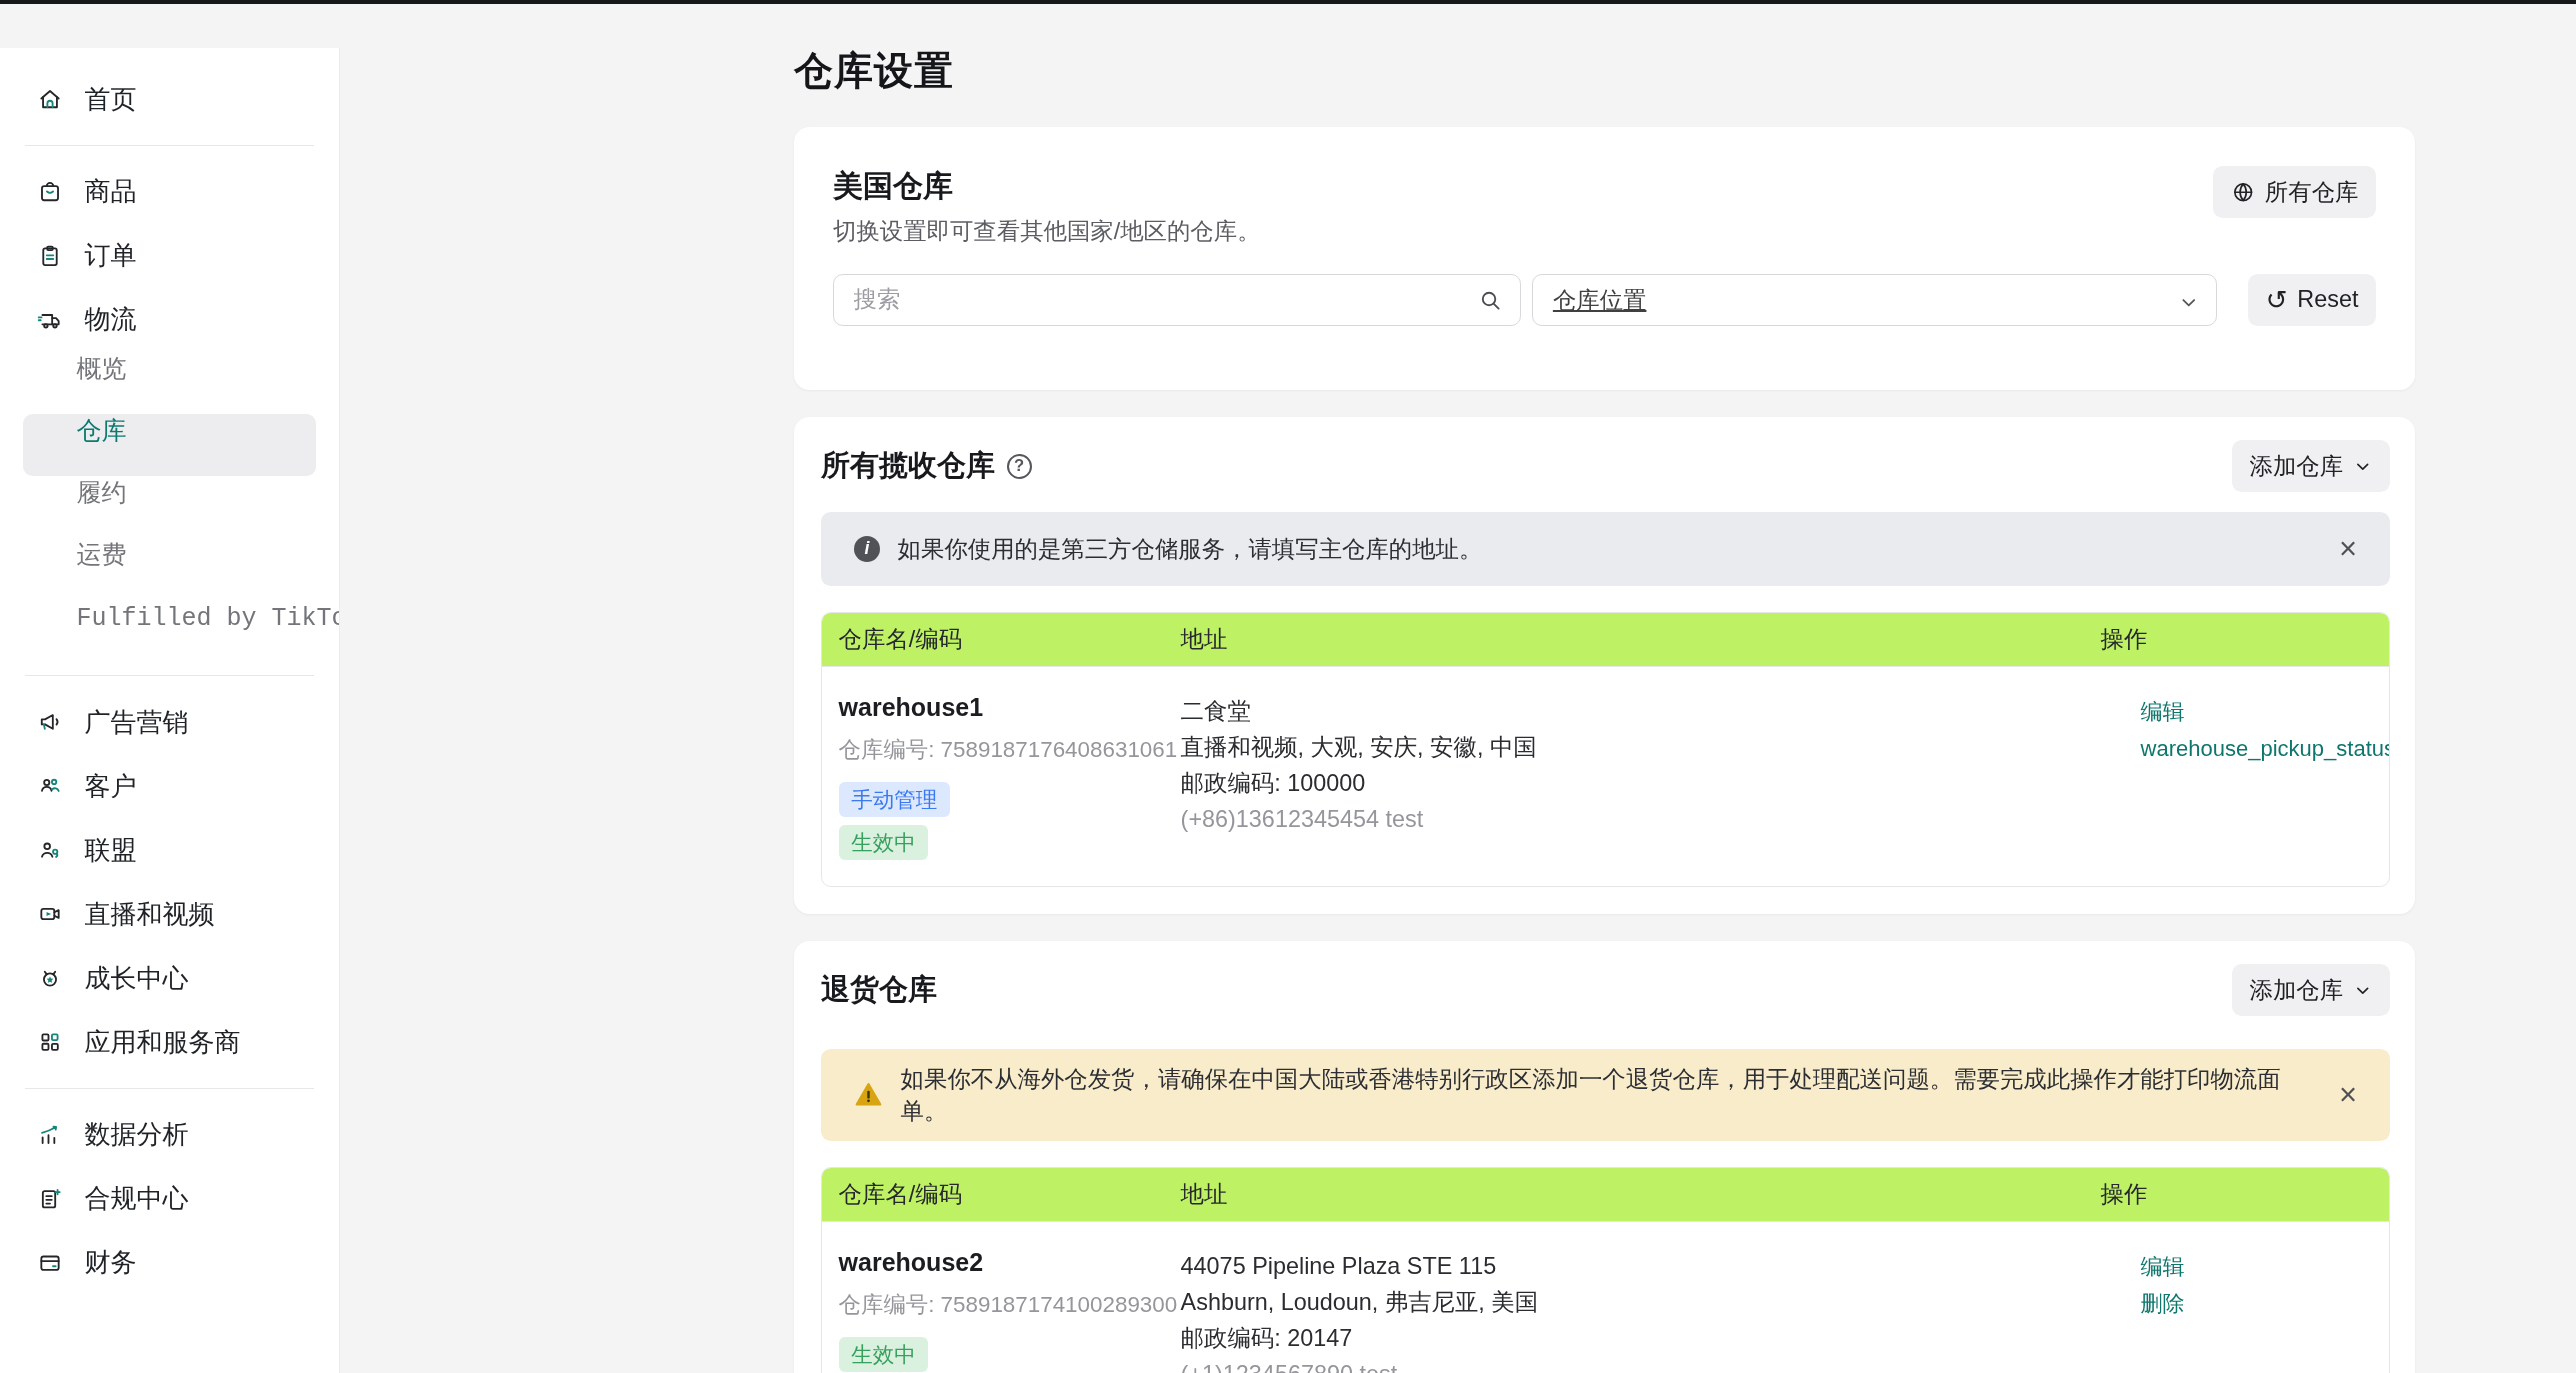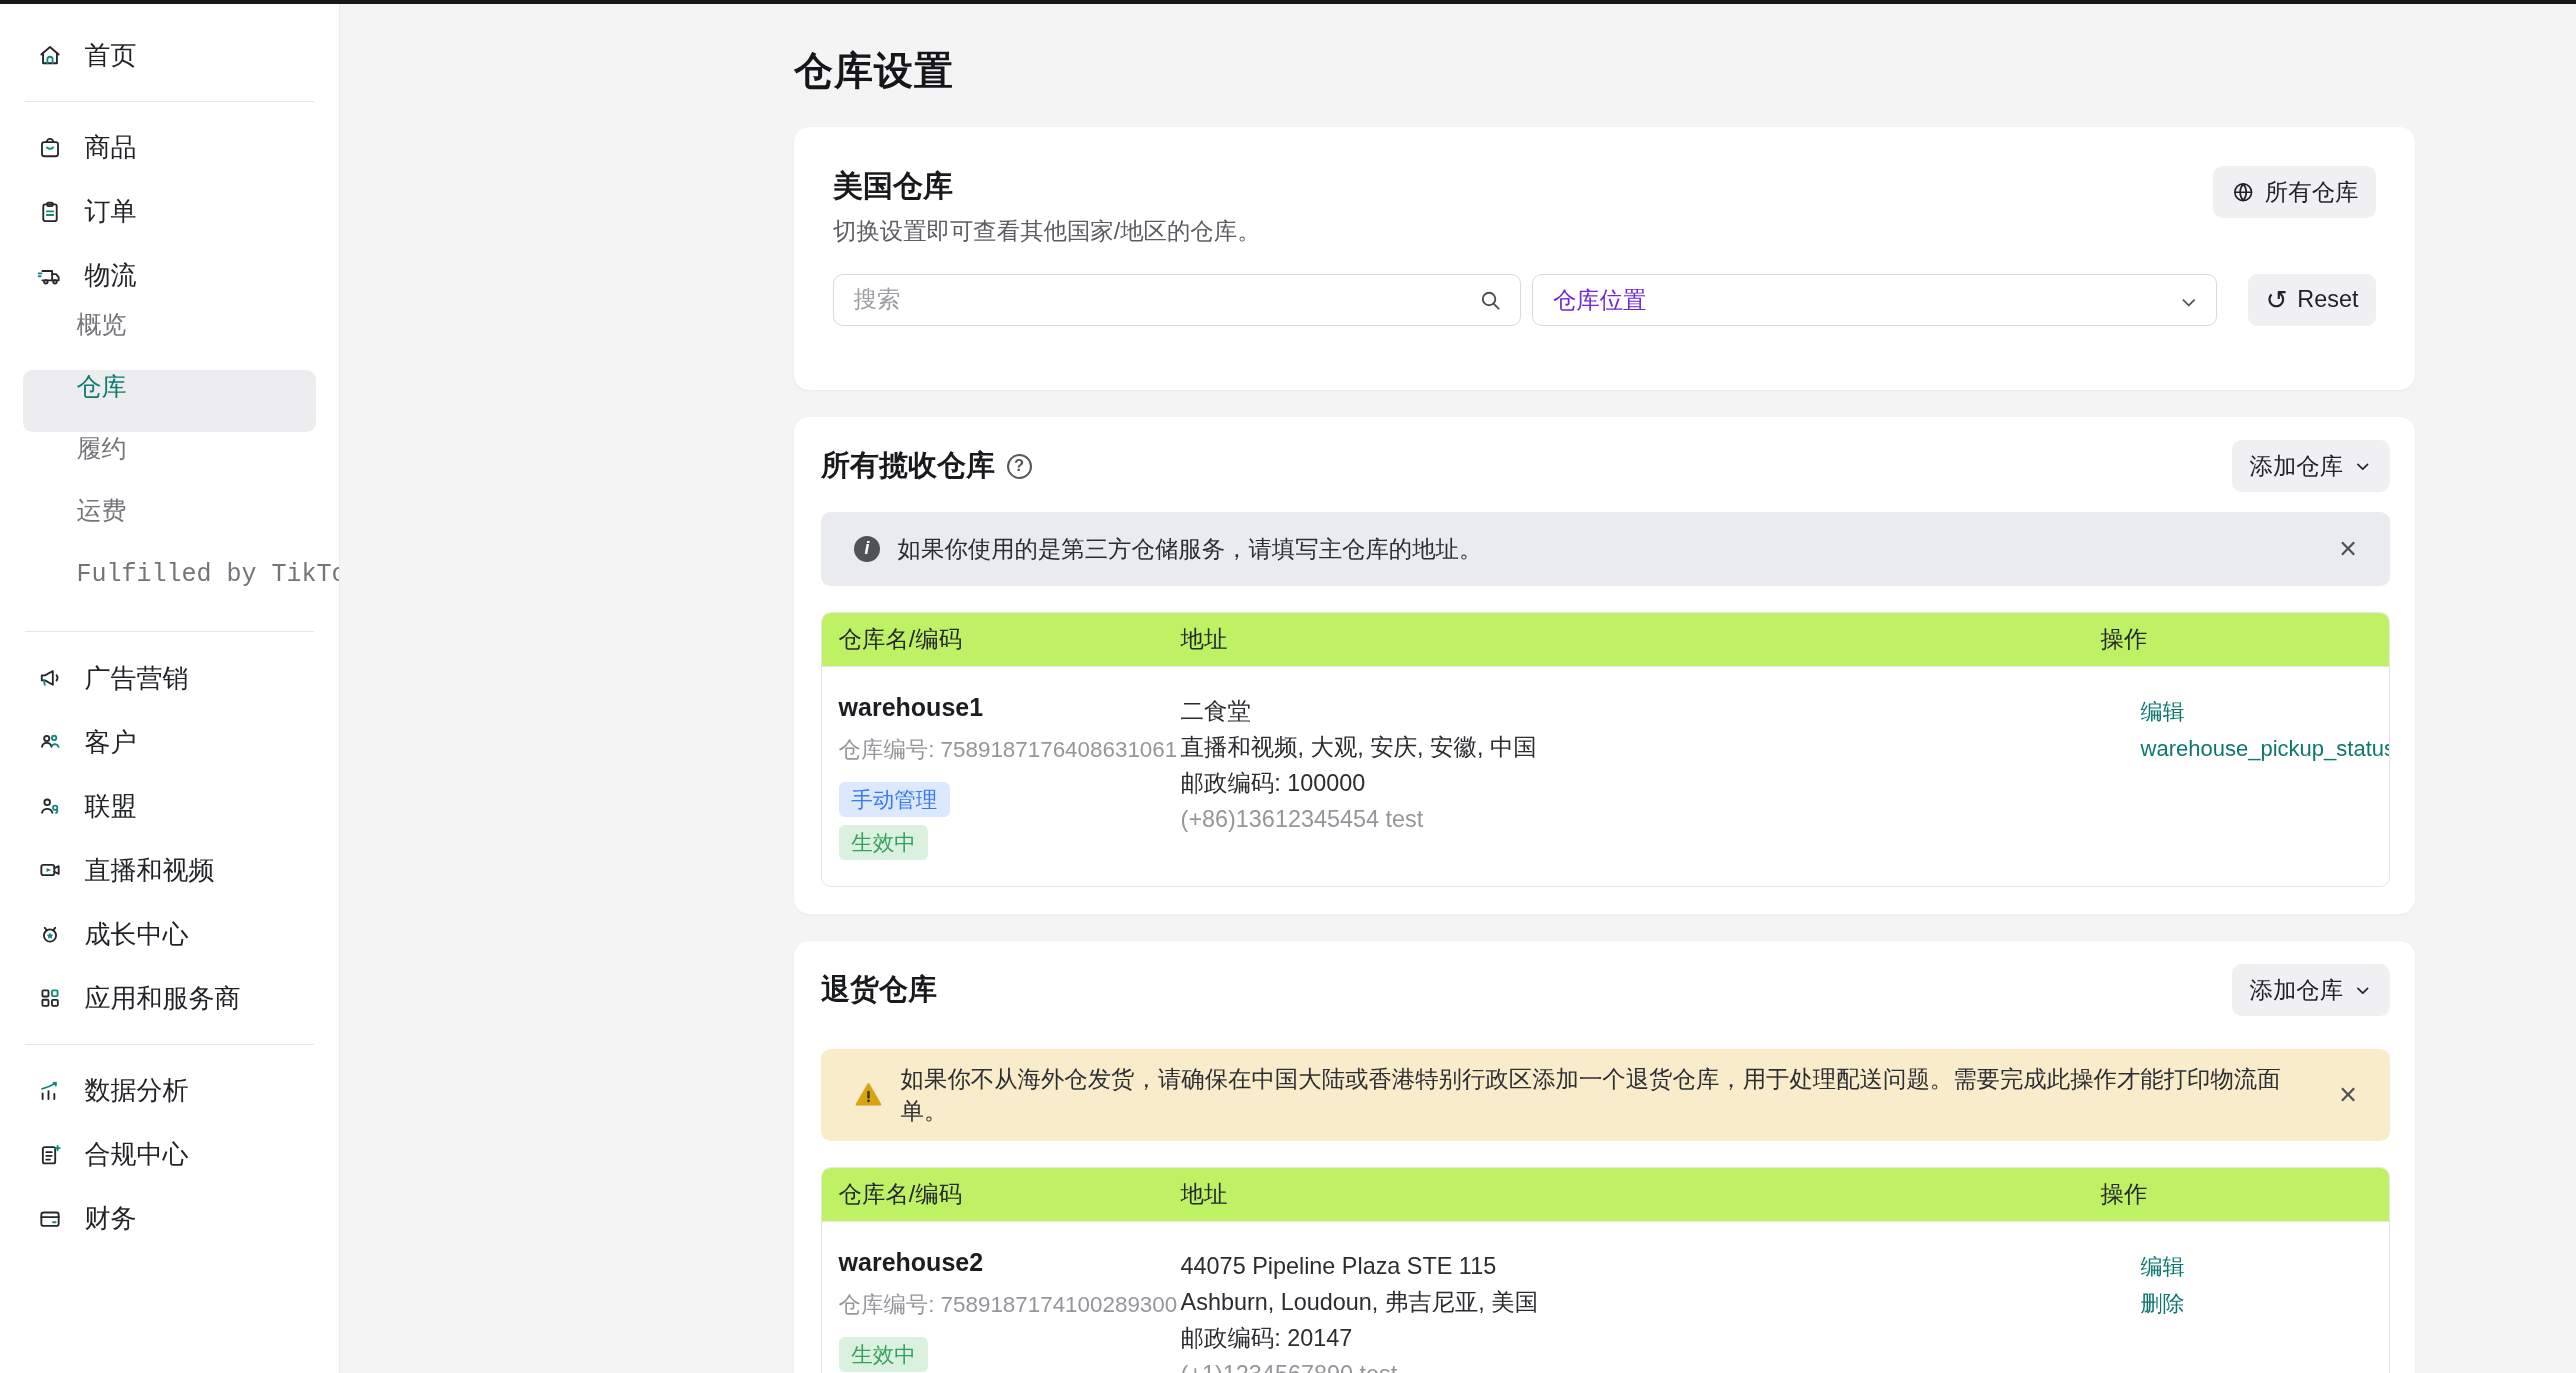--- a/index.html
+++ b/index.html
@@ -10,20 +10,21 @@
     display:flex; flex-direction:column;
   }
   .topline { height:3.9px; background:#17181a; flex:none; }
   .shell { flex:1; display:flex; min-height:0; }
 
   
   .sidebar {
     width:340px; flex:none; background:#ffffff;
     border-right:1px solid #ebebed; padding:19.5px 23.4px 0 23.4px;
     overflow:hidden;
+    margin-top:44px;
   }
   .nav-item {
     height:64px; display:flex; align-items:center; gap:21.5px;
     padding:0 0 0 13.7px; border-radius:9.8px; cursor:pointer;
   }
   .nav-item .icon { width:26px; height:26px; flex:none; display:flex; }
   .nav-item .label { font-size:26px; color:#1f2226; white-space:nowrap; }
   .nav-sub {
     height:62px; display:flex; align-items:flex-start;
     padding-left:53px; border-radius:9.8px; cursor:pointer;font-family:Liberation Mono, monospace;
@@ -63,21 +64,21 @@
   .input-wrap input, .select-wrap .select-box {
     width:100%; height:52px; background:#fff;
     border:1px solid #d7d8da; border-radius:9.8px;
     font-family:inherit; font-size:23.4px; color:#1b1d21;
     padding:0 59px 0 19.5px; outline:none;
   }
   .input-wrap input::placeholder { color:#9b9da2; }
   .input-wrap .search-glyph { position:absolute; right:17.6px; top:13.7px; }
   .select-wrap { position:relative; width:694px; margin-left:11.7px; }
   .select-box { display:flex; align-items:center; cursor:pointer; }
-  .select-box .ph { color:#6d28d9; }
+  .select-box .ph { color:#404040;text-decoration:underline; }
   .select-wrap .chev { position:absolute; right:17.6px; top:18.5px; }
   .controls .btn.reset { margin-left:31px; }
 
   .card.section { margin-top:27px; padding:23.4px 25px 27px 27px; }
   .sec-head { display:flex; justify-content:space-between; align-items:center; }
   .sec-title-wrap { display:flex; align-items:center; gap:11.7px; }
   .sec-title { font-size:29px; font-weight:700; color:#17191c; }
   .help-circle {
     width:25px; height:25px; border:2px solid #55575c; border-radius:50%;
     display:flex; align-items:center; justify-content:center;

